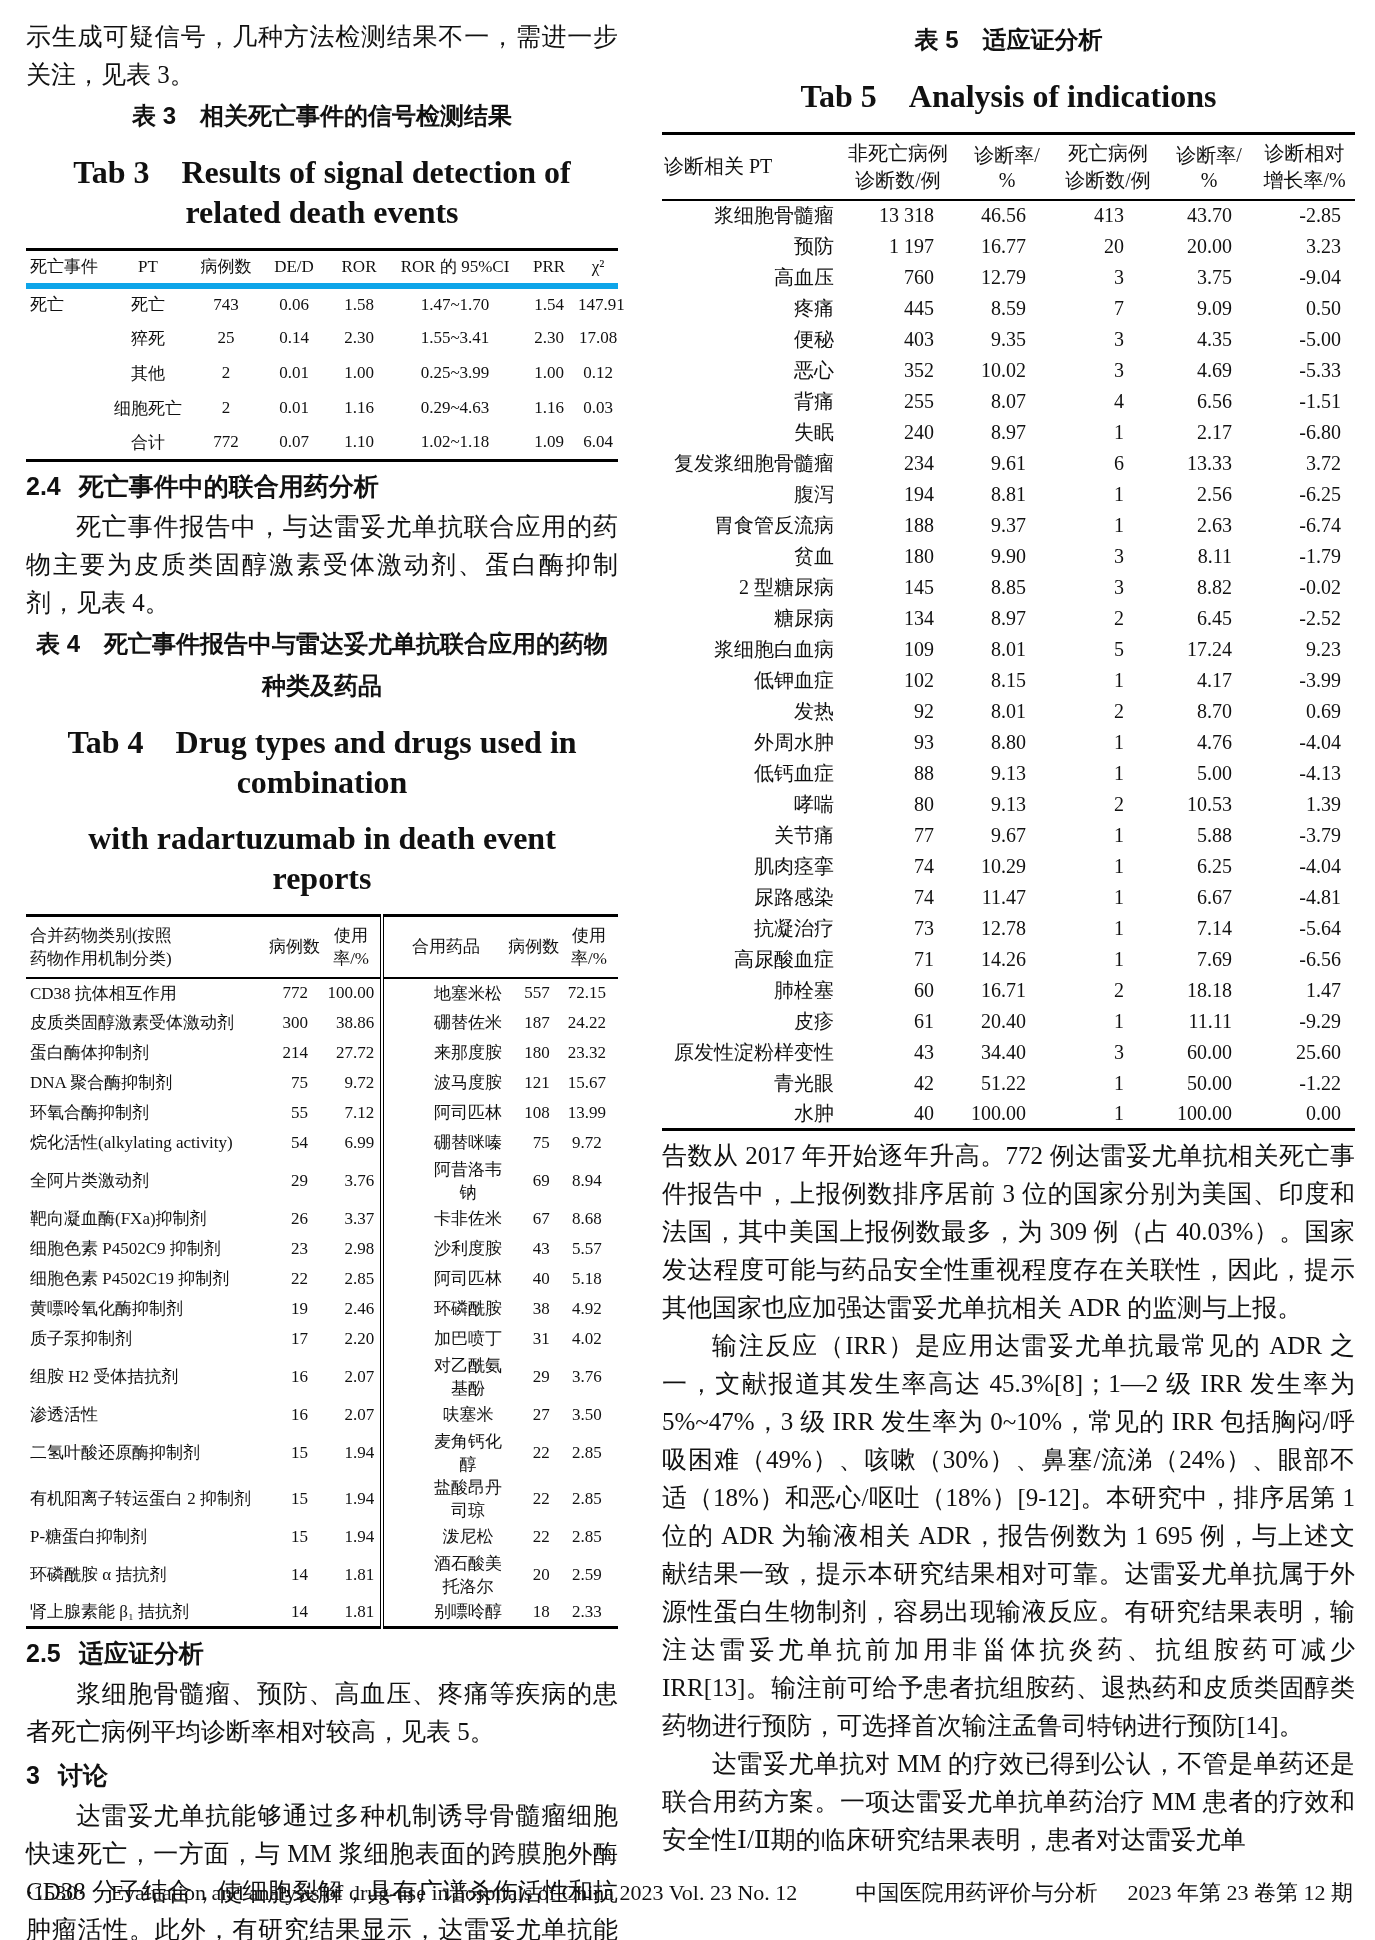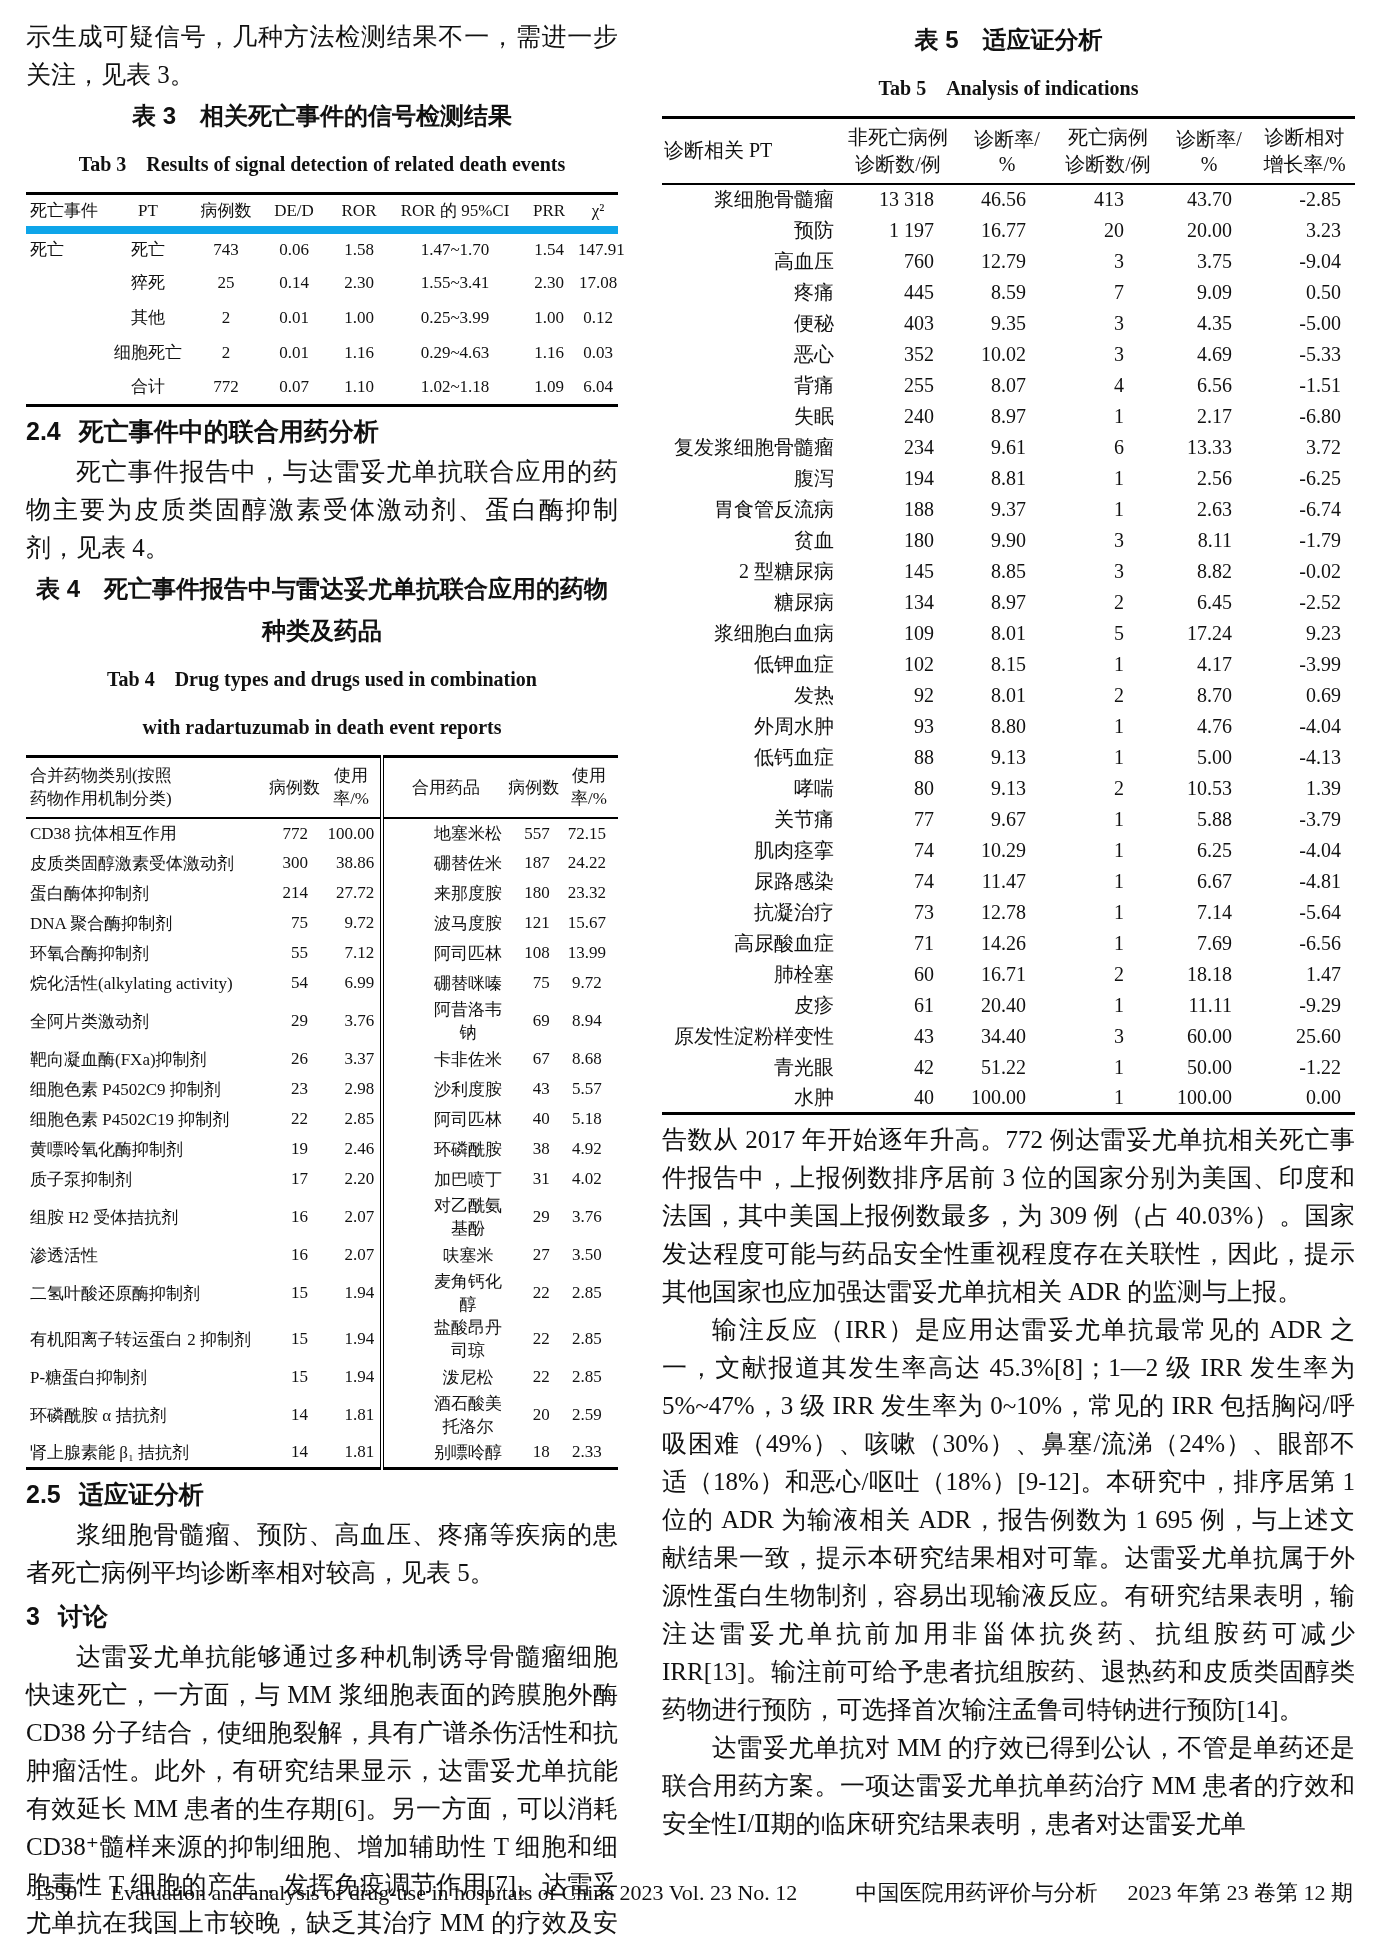--- a/index.html
+++ b/index.html
@@ -20,31 +20,31 @@
     font-family:"Liberation Sans","DejaVu Sans",sans-serif;
     font-weight:bold;font-size:25px;line-height:44px;margin:2px 0 0 0;
   }
   .sec-heading .sec-no{margin-right:18px;}
 
   .tbl-title-zh{
     font-family:"Liberation Sans","DejaVu Sans",sans-serif;
     font-weight:bold;font-size:24px;line-height:40px;text-align:center;margin:2px 0 0 0;
   }
   .tbl-title-en{
-    font-weight:bold;font-size:20px;line-height:40px;text-align:center;margin:8px;
+    font-weight:bold;font-size:32px;line-height:40px;text-align:center;margin:16px;
     font-family:"Liberation Serif","DejaVu Serif",serif;
   }
 
   table{border-collapse:collapse;width:100%;table-layout:fixed;}
   th{font-weight:normal;white-space:pre-line;text-align:center;vertical-align:middle;padding:4px 0;}
   td{padding:0;vertical-align:middle;}
 
   
   .t3{font-size:17px;border-top:3px solid #000;border-bottom:3px solid #000;margin-top:4px;}
-  .t3 thead tr{border-bottom:8px solid #0ea5e9;height:36px;}
+  .t3 thead tr{border-bottom:6px solid #0ea5e9;height:36px;}
   .t3 tbody tr{height:35px;margin-left:32px;}
   .t3 td{text-align:center;}
   .t3 td:nth-child(1),.t3 th:nth-child(1){text-align:left;padding-left:4px;}
   .t3 col.c0{width:78px}.t3 col.c1{width:88px}.t3 col.c2{width:68px}.t3 col.c3{width:68px}
   .t3 col.c4{width:62px}.t3 col.c5{width:130px}.t3 col.c6{width:58px}.t3 col.c7{width:40px}
 
   
   .t4{font-size:17px;border-top:3px solid #000;border-bottom:3px solid #000;margin-top:4px;}
   .t4 thead tr{border-bottom:2px solid #000;height:62px;}
   .t4 tbody tr{height:30px;margin-top:40px;}

